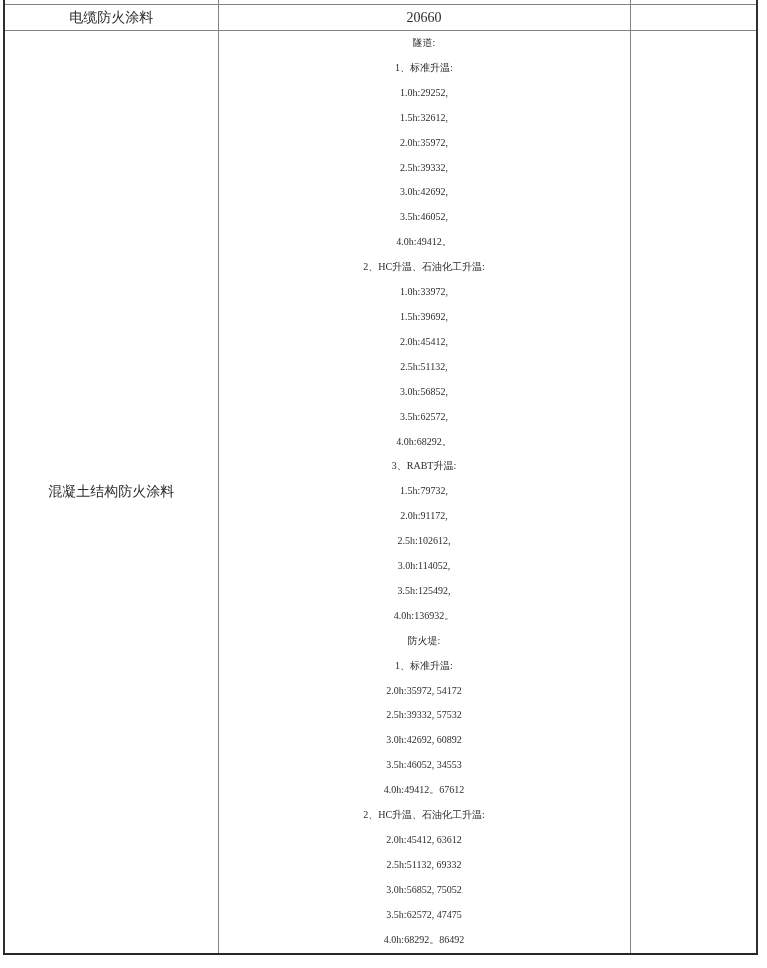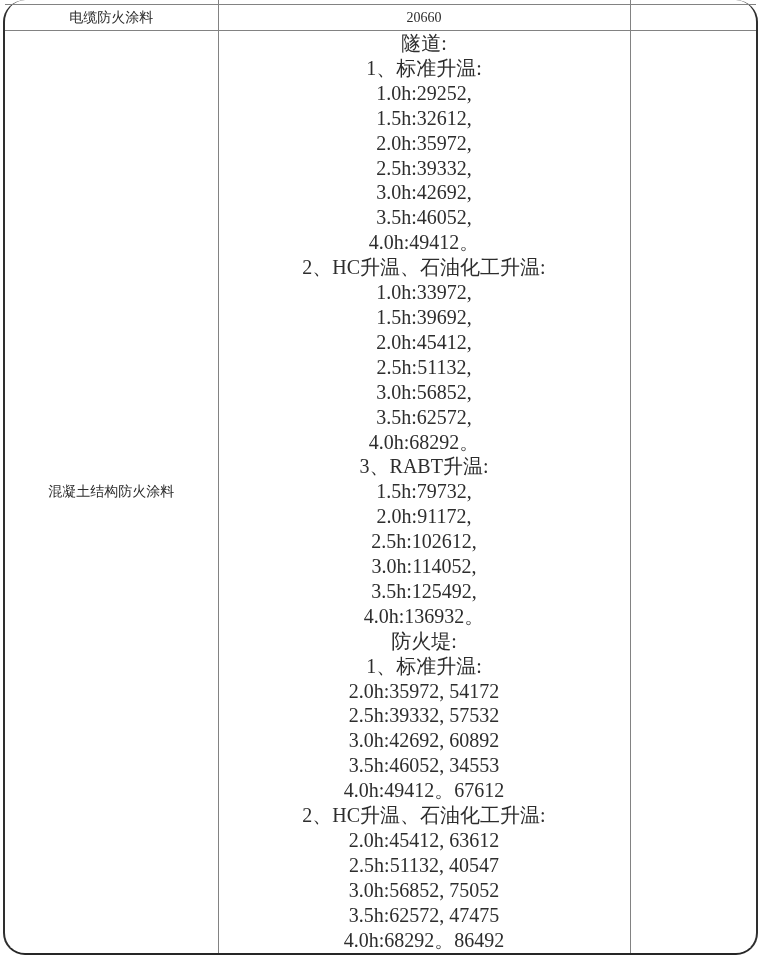--- a/index.html
+++ b/index.html
@@ -14,21 +14,20 @@
   }
   .table-frame {
     position: absolute;
     left: 3px;
     top: 0;
     width: 751px;
     border-left: 2px solid #2e2e2e;
     border-right: 2px solid #2e2e2e;
     border-bottom: 2px solid #262626;
     background: #ffffff;
-    border-radius: 22px;
   }
   table.materials {
     border-collapse: collapse;
     table-layout: fixed;
     width: 100%;
   }
   table.materials td {
     border: 1px solid #828282;
     padding: 0;
     text-align: center;
@@ -41,21 +40,21 @@
   table.materials tr:first-child td { border-top: none; }
   table.materials tr:last-child td  { border-bottom: none; }
 
   tr.partial-row td { height: 4px; }
   tr.simple-row td  { height: 25px; line-height: 25px; }
 
   td.lines-cell { vertical-align: top; }
   .line {
     height: 24.92px;
     line-height: 24.92px;
-    font-size: 20px;
+    font-size: 10px;
     text-align: center;
     white-space: pre;
   }
 </style>
 </head>
 <body>
 
 <div class="page">
   <div class="table-frame">
     <table class="materials">
@@ -104,21 +103,21 @@
               <div class="line">4.0h:136932。</div>
               <div class="line">防火堤:</div>
               <div class="line">1、标准升温:</div>
               <div class="line">2.0h:35972, 54172</div>
               <div class="line">2.5h:39332, 57532</div>
               <div class="line">3.0h:42692, 60892</div>
               <div class="line">3.5h:46052, 34553</div>
               <div class="line">4.0h:49412。67612</div>
               <div class="line">2、HC升温、石油化工升温:</div>
               <div class="line">2.0h:45412, 63612</div>
-              <div class="line">2.5h:51132, 40547</div>
+              <div class="line">2.5h:51132, 69332</div>
               <div class="line">3.0h:56852, 75052</div>
               <div class="line">3.5h:62572, 47475</div>
               <div class="line">4.0h:68292。86492</div>
             </td>
           <td></td>
         </tr>
       </tbody>
     </table>
   </div>
 </div>

